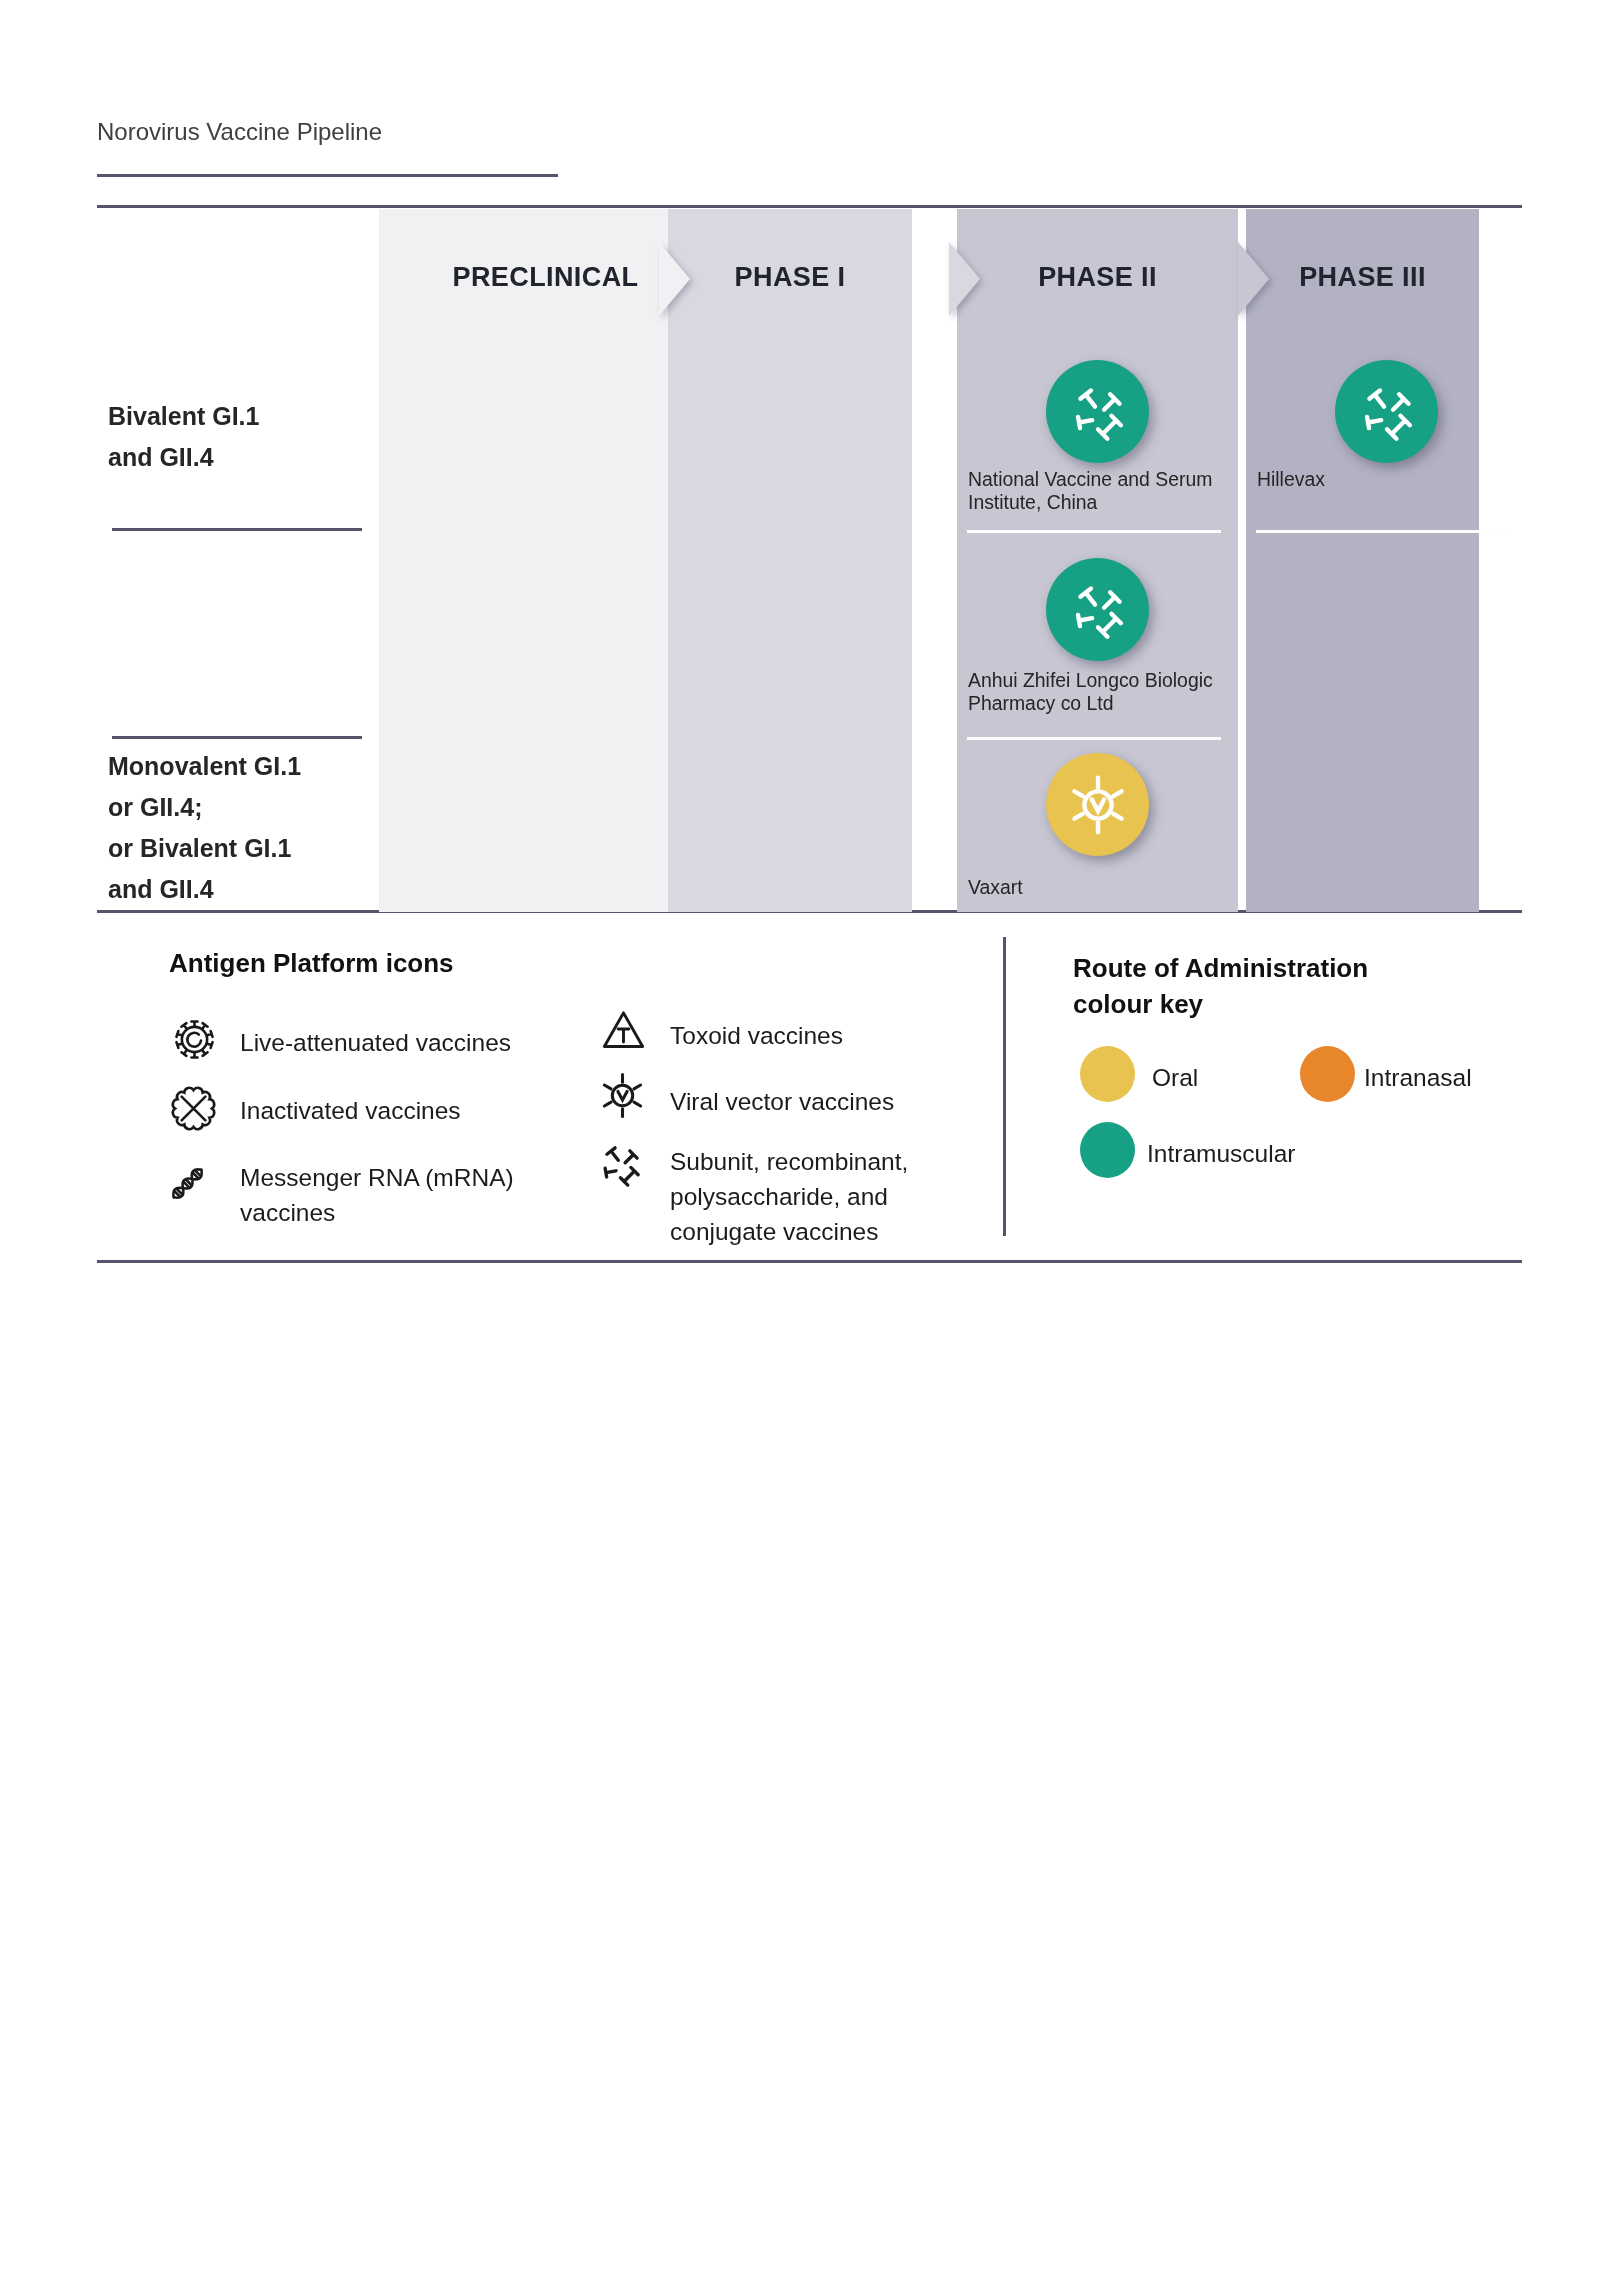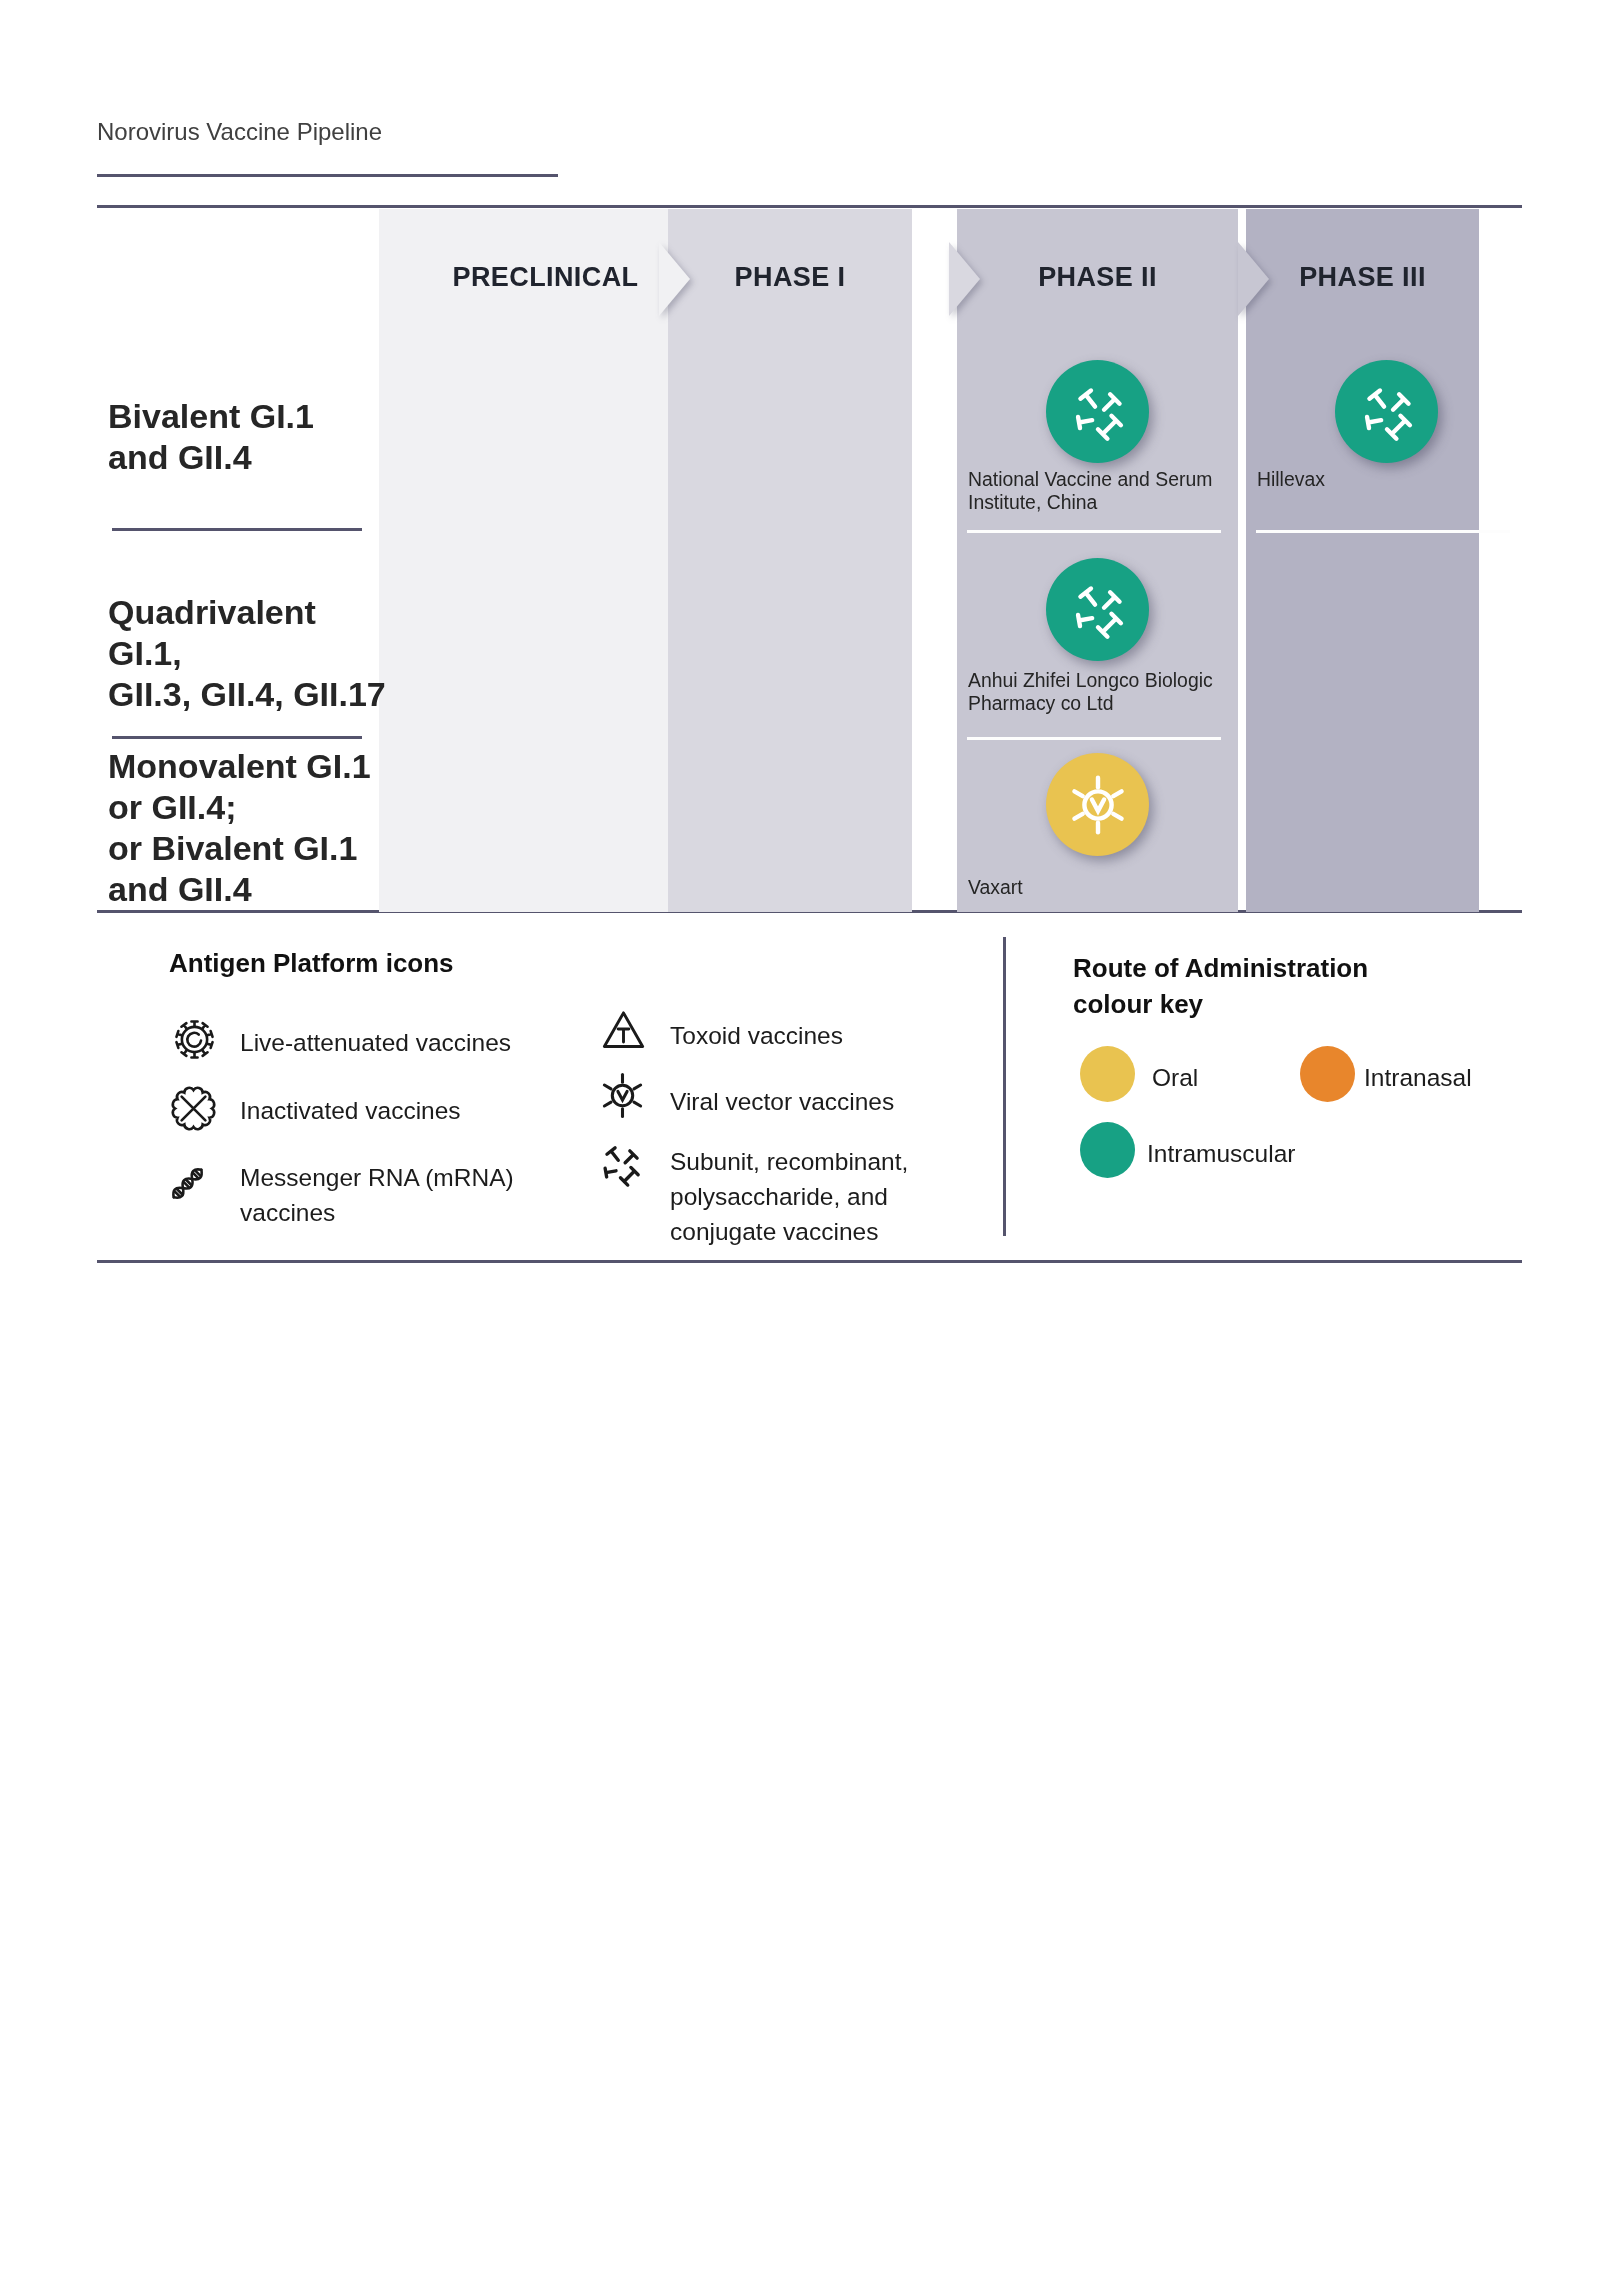--- a/index.html
+++ b/index.html
@@ -22,21 +22,21 @@
   .col-4{left:1246px;width:233px;}
   .phase-header{position:absolute;left:0;top:53px;width:100%;text-align:center;
                 font-size:27px;font-weight:bold;color:#20242e;letter-spacing:0.4px;}
   .chev{width:0;height:0;border-top:37px solid transparent;border-bottom:37px solid transparent;
         border-left:31px solid #ccc;top:242px;z-index:5;
         filter:drop-shadow(3.4px 3.4px 3.4px rgba(60,60,85,.30));}
   .chev-1{left:659px;}
   .chev-2{left:949px;}
   .chev-3{left:1238px;}
 
-  .row-label{left:108px;width:279px;font-size:34px;font-weight:bold;color:#262626;line-height:41px;}
+  .row-label{left:108px;width:279px;font-size:25px;font-weight:bold;color:#262626;line-height:41px;}
   .row-label-1{top:396px;}
   .row-label-2{top:592px;}
   .row-label-3{top:746px;}
   .row-sep{left:112px;width:250px;height:2.5px;background:#55546d;}
   .row-sep-1{top:528px;}
   .row-sep-2{top:736px;}
 
   .cell-circle{position:absolute;border-radius:50%;
                filter:drop-shadow(4.2px 5px 6px rgba(45,45,70,.38));}
   .circle-122{width:103px;height:103px;left:89px;}
@@ -161,22 +161,20 @@
     <div class="white-sep ws-row1"></div>
   </div>
 
   <div class="abs chev chev-1" style="border-left-color: rgb(241, 241, 243);"></div>
   <div class="abs chev chev-2" style="border-left-color: rgb(217, 216, 224);"></div>
   <div class="abs chev chev-3" style="border-left-color: rgb(199, 198, 210);"></div>
 
   <div class="abs row-label row-label-1 pre">Bivalent GI.1
 and GII.4</div>
   <div class="abs row-sep row-sep-1" style="background: rgb(85, 84, 109);"></div>
-  <div class="abs row-label row-label-2 pre">Quadrivalent GI.1,
-GII.3, GII.4, GII.17</div>
   <div class="abs row-sep row-sep-2" style="background: rgb(85, 84, 109);"></div>
   <div class="abs row-label row-label-3 pre">Monovalent GI.1
 or GII.4;
 or Bivalent GI.1
 and GII.4</div>
 
   <div class="abs legend-h lh-platform">Antigen Platform icons</div>
 
   <div class="abs licon" style="left:170px;top:1015px;">
     <svg width="49" height="49" viewBox="0 0 64 64" fill="none" stroke="#1a1a1a" stroke-width="3.4" stroke-linecap="round">

